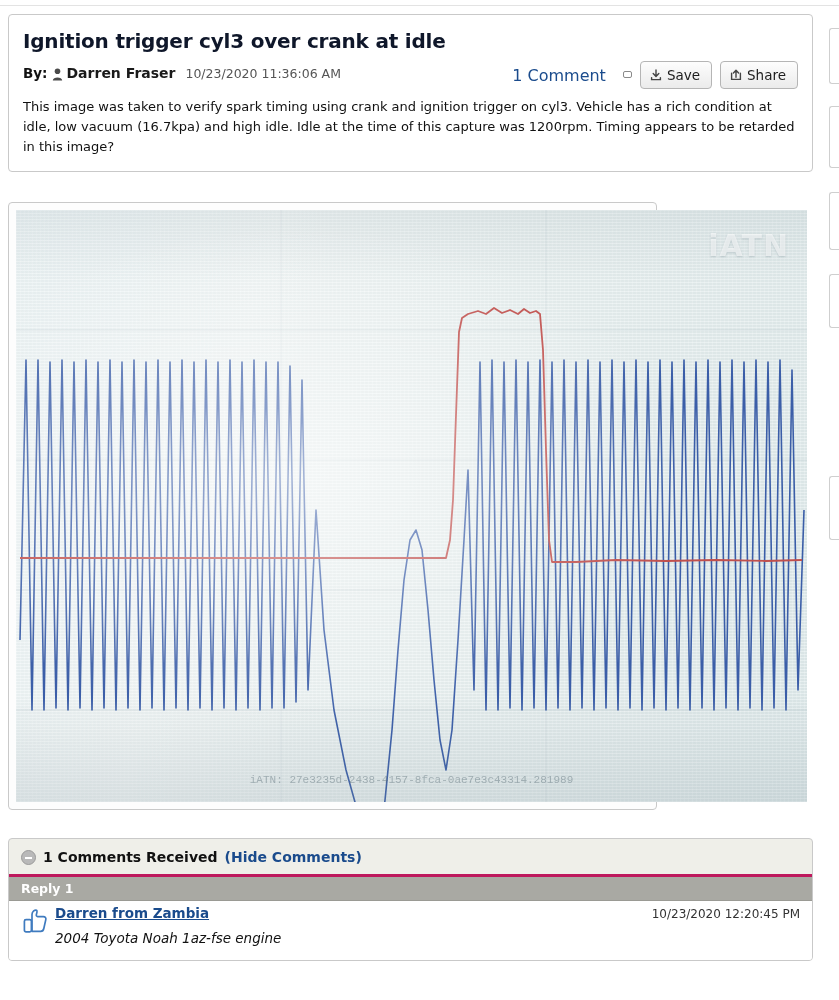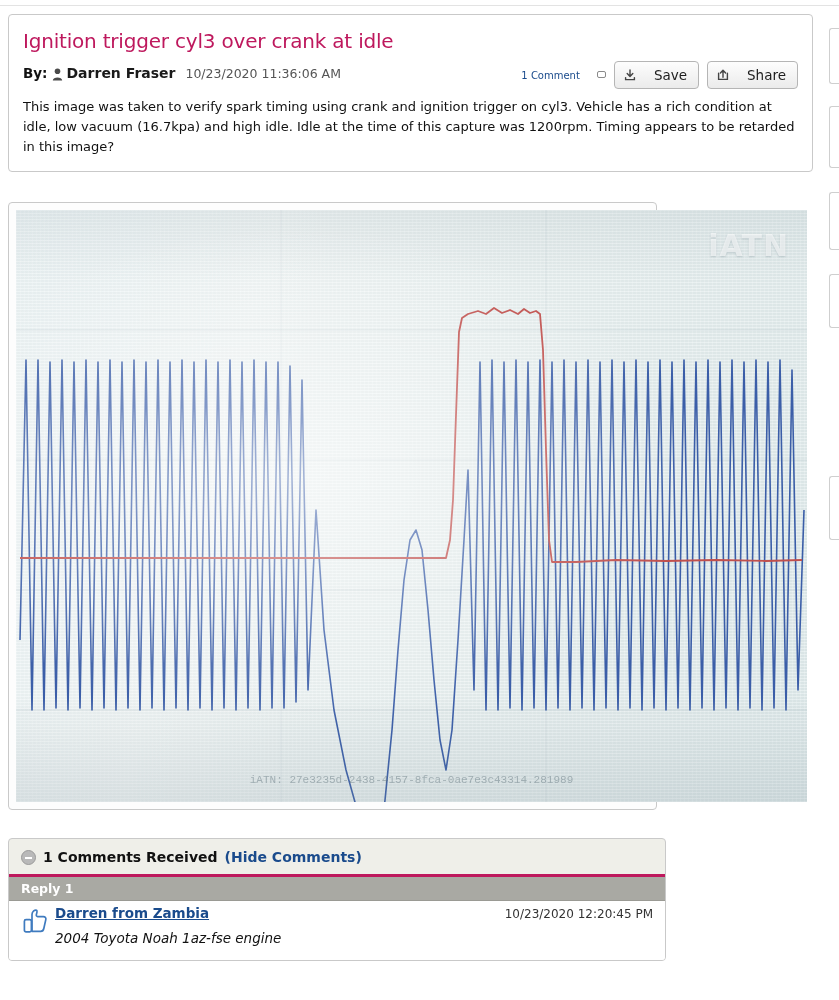--- a/index.html
+++ b/index.html
@@ -56,22 +56,22 @@
     left: 8px;
     top: 14px;
     width: 805px;
     background: #ffffff;
     border: 1px solid #c9c9c9;
     border-radius: 4px;
     padding: 12px 14px 14px 14px;
   }
   .article-title {
     font-size: 20px;
-    font-weight: normal;
-    color: #be185d;
+    font-weight: bold;
+    color: #0f172a;
     margin: 2px 0 10px 0;
     letter-spacing: -0.2px;
   }
   .byline-row {
     position: relative;
     height: 26px;
     margin-bottom: 8px;
   }
   .byline {
     font-size: 13.5px;
@@ -101,38 +101,38 @@
   .byline-right {
     position: absolute;
     right: 0;
     top: -2px;
     display: flex;
     align-items: center;
     gap: 8px;
   }
   .comment-link {
     color: #1a4b8c;
-    font-size: 10px;
+    font-size: 16px;
     text-decoration: none;
     margin-right: 6px;
     position: relative;
   }
   .comment-bubble {
     display: inline-block;
     width: 9px; height: 7px;
     border: 1px solid #8a8a8a;
     border-radius: 2px;
     margin-left: 3px;
     position: relative;
     top: -1px;
   }
   .btn {
     display: inline-flex;
     align-items: center;
-    gap: 18px;
+    gap: 5px;
     background: linear-gradient(to bottom, #fdfdfd 0%, #ebebeb 100%);
     border: 1px solid #b5b5b5;
     border-radius: 4px;
     padding: 5px 11px 5px 9px;
     font-size: 13.5px;
     color: #1d1d1d;
     cursor: pointer;
   }
   .btn svg { display: block; }
 
@@ -216,21 +216,21 @@
     color: rgba(90,110,120,0.45);
     font-family: Liberation Mono, monospace;
     white-space: nowrap;
   }
 
   
   .comments-panel {
     position: absolute;
     left: 8px;
     top: 838px;
-    width: 658px;
+    width: 805px;
     background: #efefe9;
     border: 1px solid #c9c9c9;
     border-radius: 4px;
     padding: 8px 0 0 0;
     overflow: hidden;
   }
   .comments-header {
     display: flex;
     align-items: center;
     gap: 7px;

